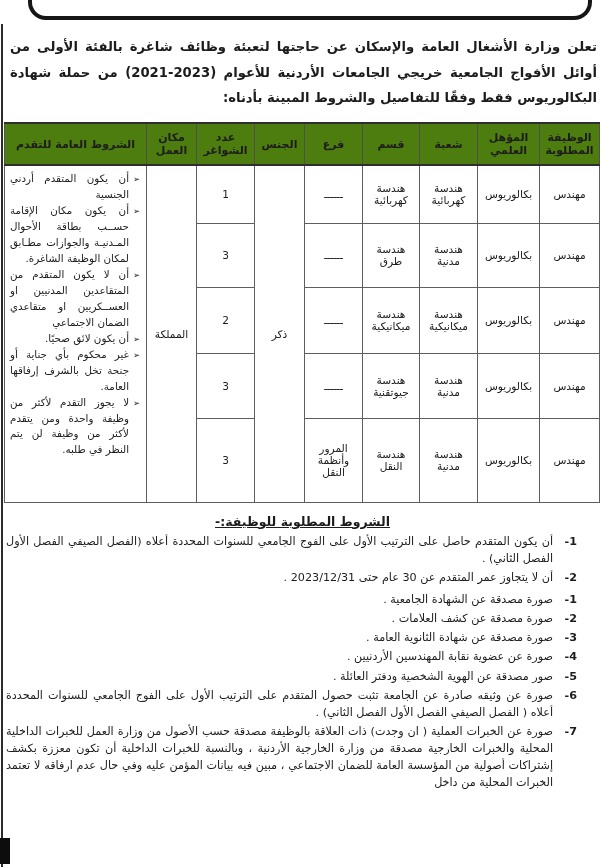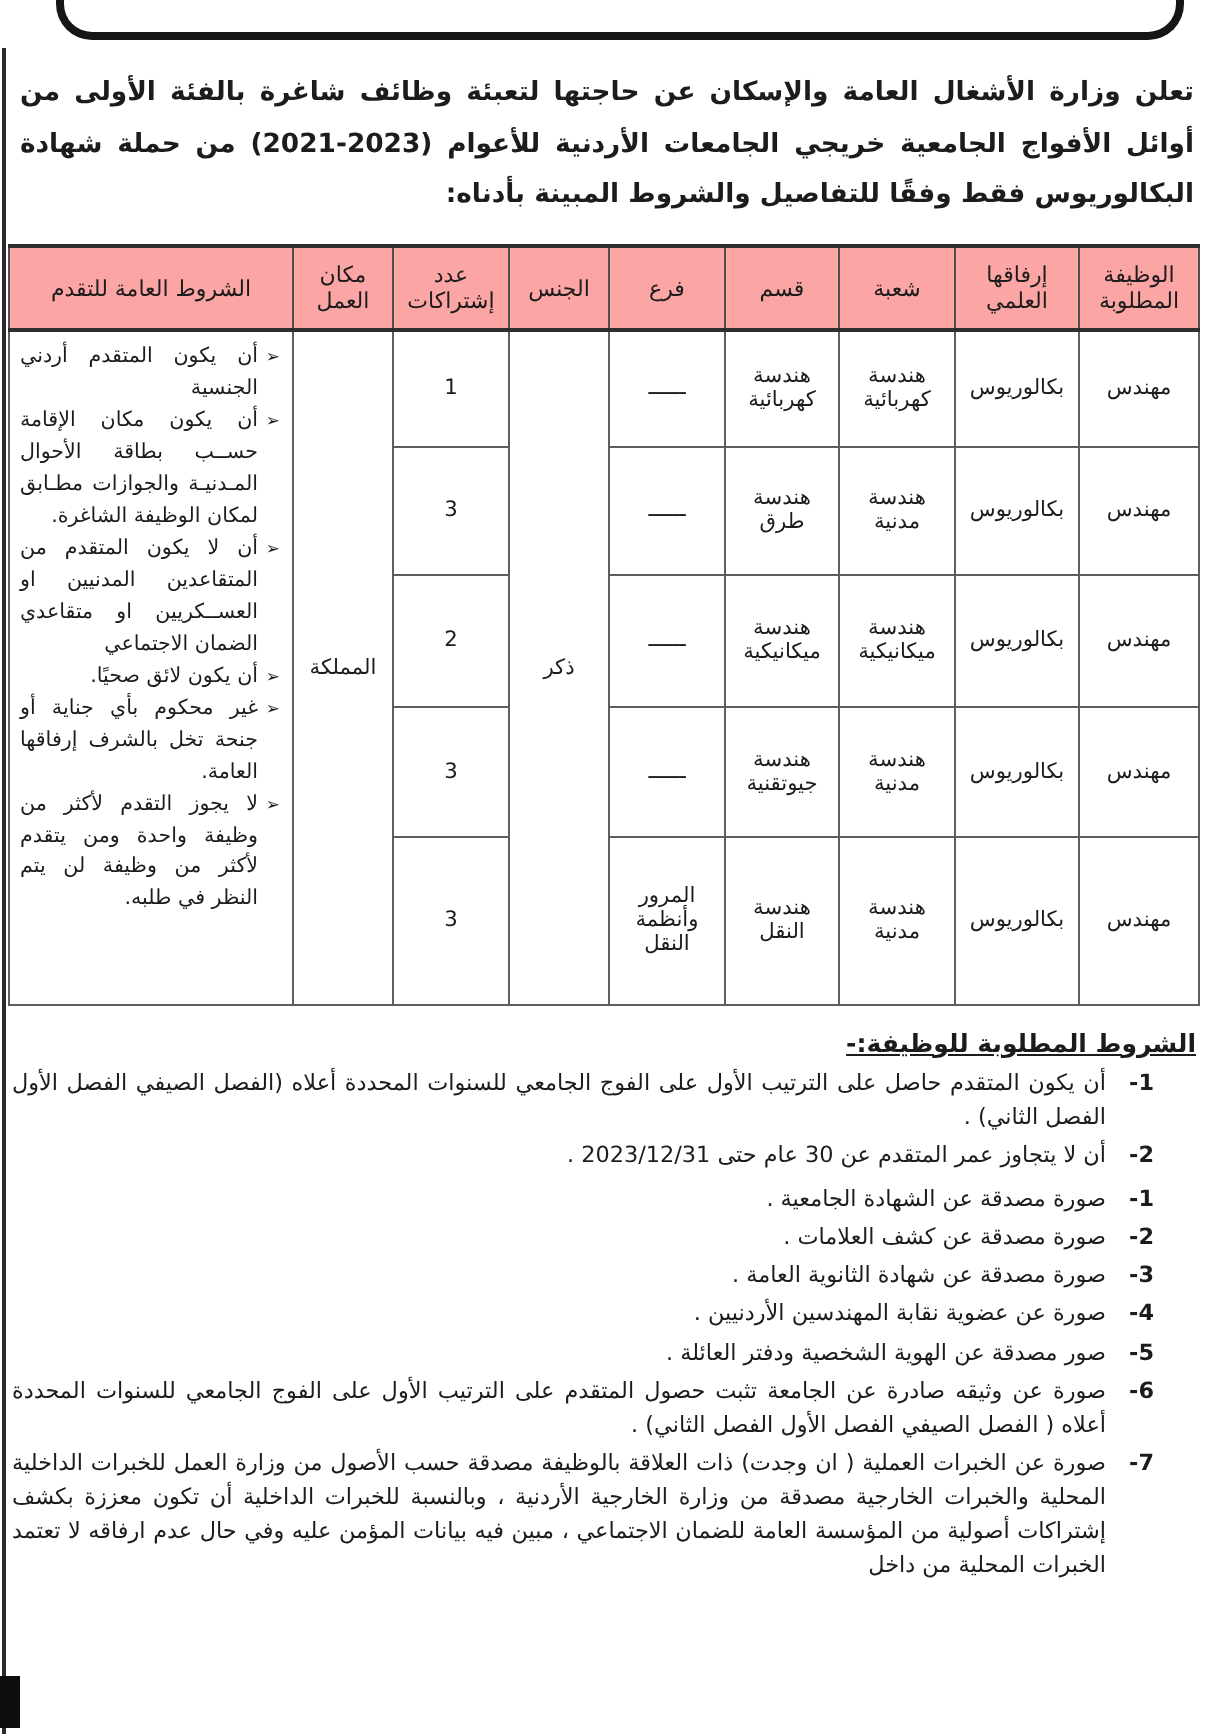--- a/index.html
+++ b/index.html
@@ -19,41 +19,41 @@
 
   .intro {
     margin:34px 6px 0 10px; font-size:13.2px; font-weight:bold;
     line-height:1.95; text-align:justify;
   }
 
   table.jobs {
     border-collapse:collapse; margin:11px 3px 0 3px; width:596px; table-layout:fixed;
   }
   .jobs th {
-    background:#fca5a5; border:1px solid #4f4f4f; border-top:2px solid #2e2e2e;
-    border-bottom:2px solid #2e2e2e; font-size:11px; font-weight:normal;
+    background:#4d7c0f; border:1px solid #4f4f4f; border-top:2px solid #2e2e2e;
+    border-bottom:2px solid #2e2e2e; font-size:11px; font-weight:bold;
     padding:2px 1px; height:36px; text-align:center;
   }
   .jobs td {
     border:1px solid #5e5e5e; font-size:10.6px; text-align:center;
     vertical-align:middle; padding:2px 1px; word-wrap:break-word;
   }
   td.cond-cell { vertical-align:top; text-align:right; padding:5px 6px 5px 4px; }
   .cond-list { list-style:none; margin:0; padding:0; font-size:10.3px; line-height:1.55; }
   .cond-list li { display:flex; }
   .cond-bullet { flex:0 0 11px; font-size:8.5px; padding-top:2px; }
   .cond-text { flex:1; text-align:justify; padding-left:1px; }
 
   .h-attach {
     margin:15px 5px 0 7px; font-size:12.7px; font-weight:bold;
     text-decoration:underline; line-height:1.95;
     text-align:justify; text-align-last:center;
   }
   .h-sub {
-    margin:11px 5px 0 7px; font-size:12.5px; font-weight:bold; text-decoration:underline;
+    margin:11px 5px 0 7px; font-size:12.5px; font-weight:bold; text-decoration:underline;text-align:center;
   }
   .num-list { margin:5px 26px 0 6px; }
   .num-item { display:flex; font-size:11.2px; line-height:1.5; margin-top:2.5px; }
   .num-item .num { font-weight:bold; flex:0 0 24px; }
   .num-item .txt { flex:1; text-align:justify; }
 </style>
 </head>
 <body>
 
 <div class="page">
@@ -71,26 +71,26 @@
       <col style="width:57px">
         <col style="width:58px">
         <col style="width:50px">
       <col style="width:58px">
         <col style="width:50px">
         <col>
     </colgroup>
     <thead>
       <tr>
         <th>الوظيفة المطلوبة</th>
-        <th>إرفاقها العلمي</th>
+        <th>المؤهل العلمي</th>
         <th>شعبة</th>
         <th>قسم</th>
         <th>فرع</th>
         <th>الجنس</th>
-        <th>عدد إشتراكات</th>
+        <th>عدد الشواغر</th>
         <th>مكان العمل</th>
         <th>الشروط العامة للتقدم</th>
       </tr>
     </thead>
     <tbody>
       <tr style="height:58px">
         <td>مهندس</td>
         <td>بكالوريوس</td>
         <td>هندسة كهربائية</td>
         <td>هندسة كهربائية</td>

